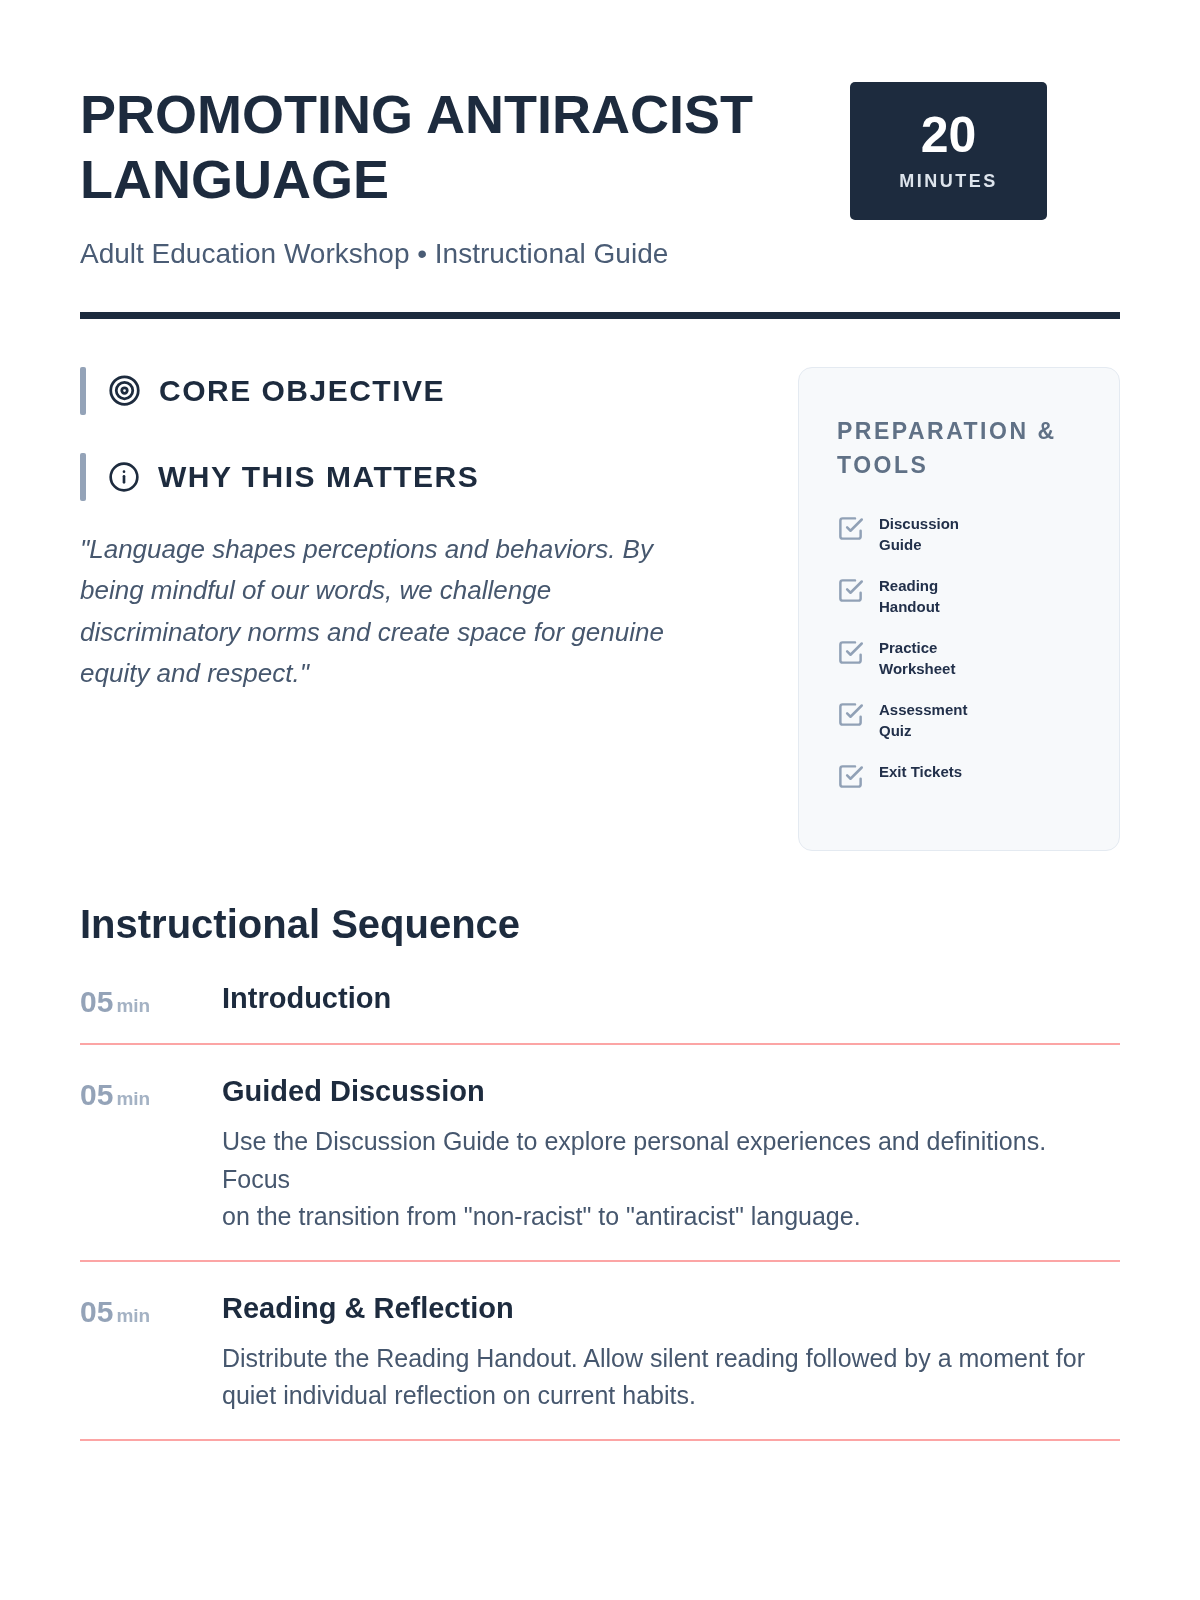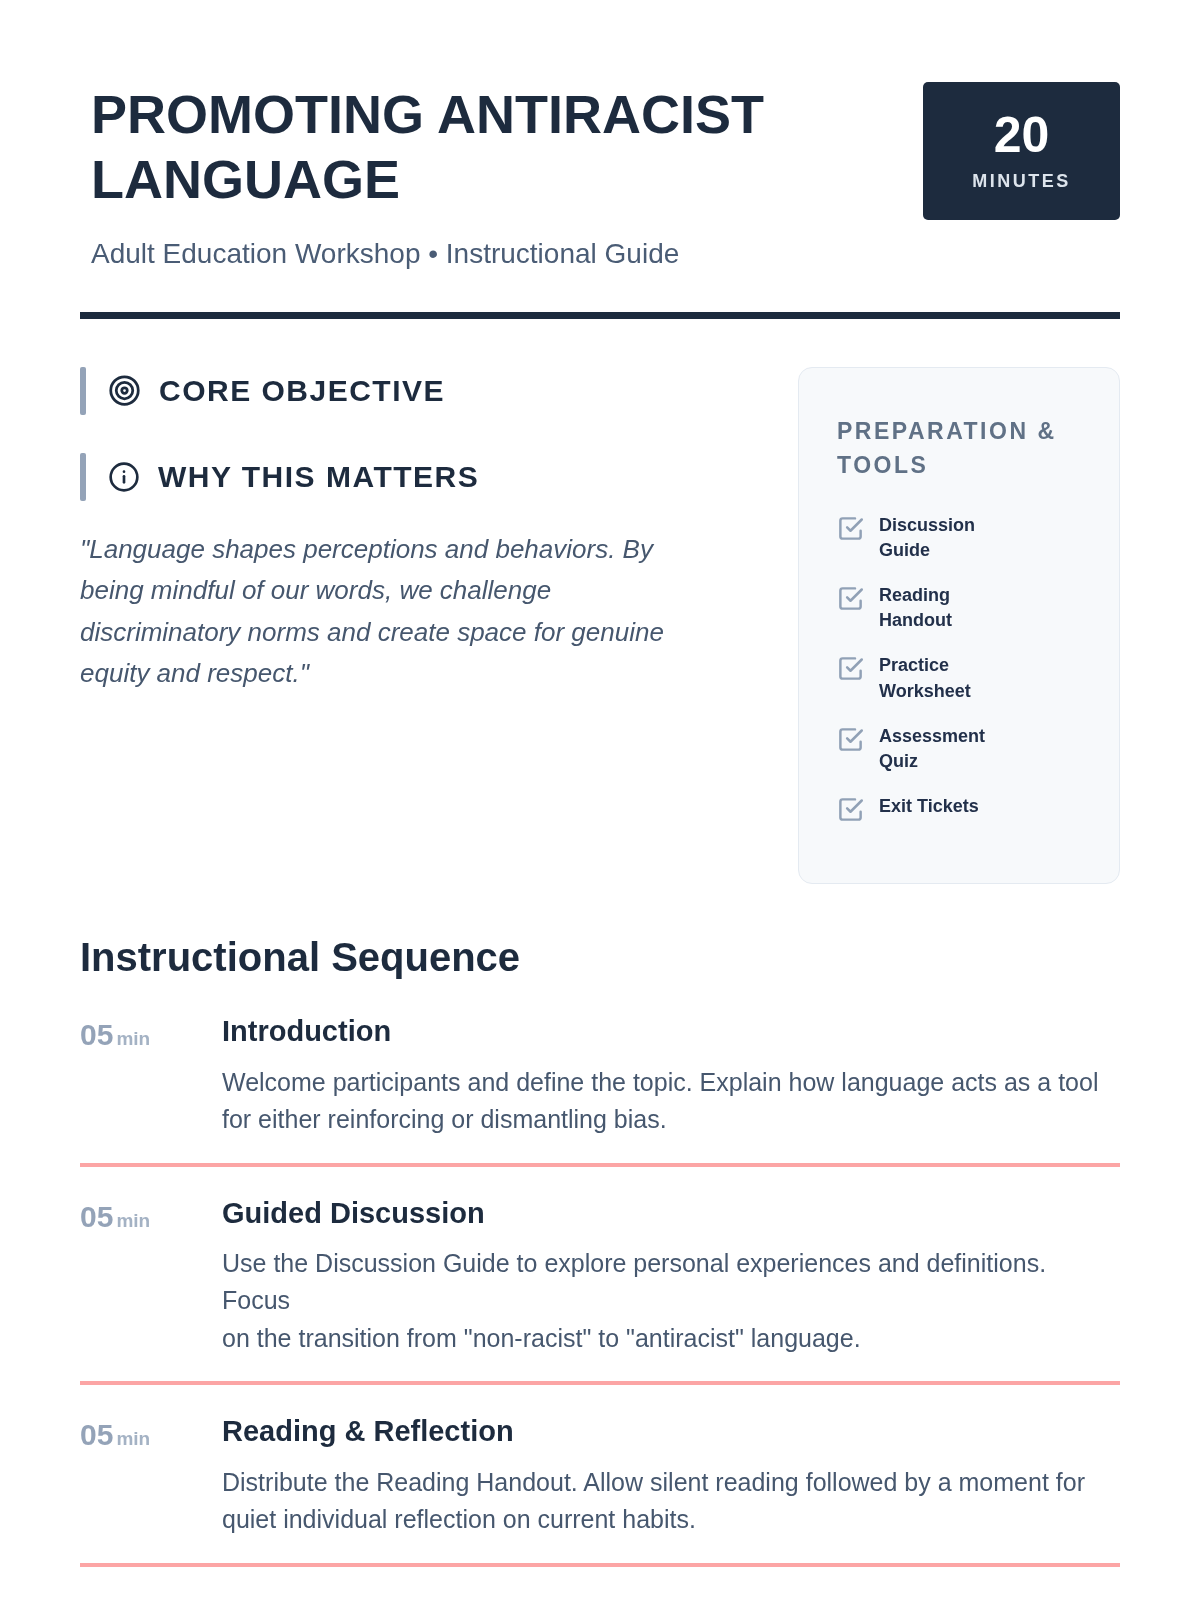--- a/index.html
+++ b/index.html
@@ -1,21 +1,21 @@
 <!DOCTYPE html>
 <html><head>
 <meta charset="utf-8">
 <style>
   html,body{margin:0;padding:0;background:#ffffff;}
   .page{
     width:1200px;height:1600px;box-sizing:border-box;
     padding:82px 80px 0;background:#ffffff;overflow:hidden;
     font-family:"Liberation Sans",sans-serif;color:#1d2b3e;margin:0 auto;
   }
-  .header{display:flex;justify-content:space-between;align-items:flex-start;margin-left:11px;}
+  .header{display:flex;justify-content:flex-start;align-items:flex-start;}
   .header-left{width:770px;}
   .title{
     margin:0;font-size:54px;line-height:1.2;font-weight:800;color:#1d2b3e;
     letter-spacing:0px;white-space:pre-line;
   }
   .subtitle{margin:26px 0 0;font-size:28px;color:#4a5c75;}
   .badge{
     width:197px;height:138px;background:#1d2b3e;border-radius:5px;flex-shrink:0;
     display:flex;flex-direction:column;align-items:center;justify-content:center;
   }
@@ -35,27 +35,27 @@
     margin-left:auto;width:322px;box-sizing:border-box;background:#f7f9fb;
     border:1.5px solid #e4eaf1;border-radius:14px;padding:46px 38px 40px;
   }
   .card h3{
     margin:0;font-size:23px;font-weight:700;color:#607186;
     letter-spacing:2.5px;line-height:1.5;white-space:pre-line;
   }
   .card ul{list-style:none;margin:30px 0 0;padding:0;}
   .card li{
     display:flex;gap:15px;margin-bottom:20px;
-    font-size:18px;font-weight:600;color:#22304a;line-height:1.4;
+    font-size:15px;font-weight:600;color:#22304a;line-height:1.4;
   }
   .cb{flex-shrink:0;color:#91a1b6;margin-top:2px;display:flex;}
   .item-label{white-space:pre-line;}
   .seq-heading{margin:50px 0 0;font-size:40px;font-weight:800;color:#1d2b3e;line-height:1.18;}
   .seq{margin-top:4px;}
-  .seq-row{display:flex;padding:30px 0 24px;border-bottom:4px solid #fca5a5;}
+  .seq-row{display:flex;padding:30px 0 24px;border-bottom:2px solid #fca5a5;}
   .seq-time{width:142px;flex-shrink:0;padding-top:3px;}
   .t-num{font-size:30px;font-weight:700;color:#94a3b8;}
   .t-unit{font-size:19px;font-weight:600;color:#a4b2c4;margin-left:3px;}
   .seq-body{flex:1;}
   .seq-body h3{margin:0;font-size:29px;font-weight:700;color:#1d2b3e;line-height:1.15;}
   .seq-body p{margin:15px 0 0;font-size:25px;line-height:1.5;color:#46576e;white-space:pre-line;}
 </style>
 </head>
 <body>
 
@@ -168,22 +168,20 @@
   <h2 class="seq-heading">Instructional Sequence</h2>
 
   <div class="seq">
 
     <div class="seq-row">
       <div class="seq-time">
         <span class="t-num">05</span><span class="t-unit">min</span>
       </div>
       <div class="seq-body">
         <h3>Introduction</h3>
-        <p>Welcome participants and define the topic. Explain how language acts as a tool
-for either reinforcing or dismantling bias.</p>
       </div>
     </div>
 
     <div class="seq-row">
       <div class="seq-time">
         <span class="t-num">05</span><span class="t-unit">min</span>
       </div>
       <div class="seq-body">
         <h3>Guided Discussion</h3>
         <p>Use the Discussion Guide to explore personal experiences and definitions. Focus

